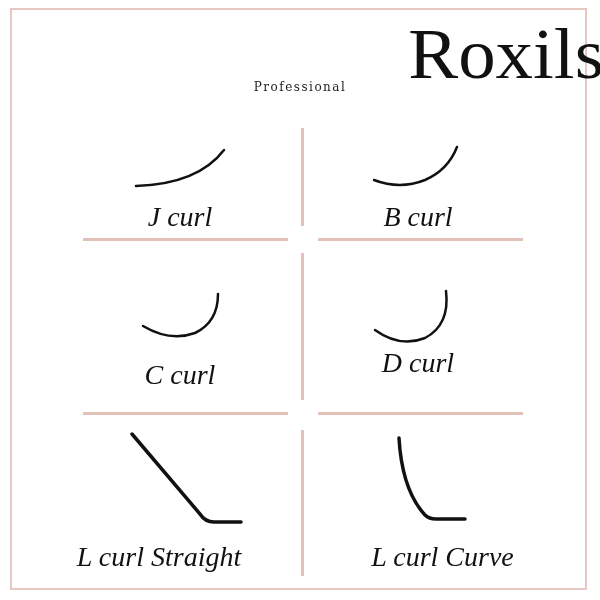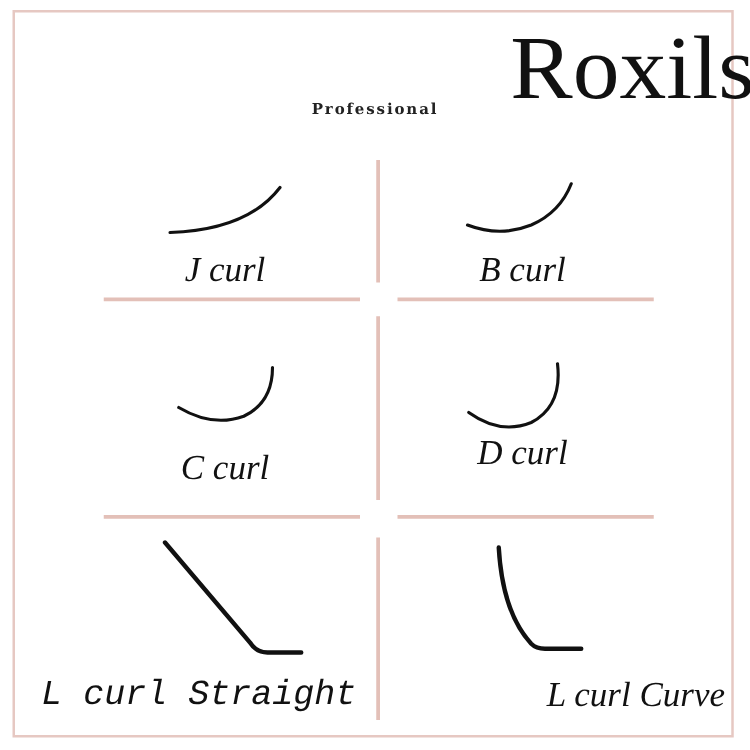--- a/index.html
+++ b/index.html
@@ -39,21 +39,21 @@
       display: inline-block;
       transform: scaleX(1.04);
     }
     .brand-sub {
       position: absolute;
       left: 0;
       top: 80px;
       width: 600px;
       text-align: center;
       font-family: "DejaVu Serif", serif;
-      font-weight: bold;
+      font-weight: normal;
       font-size: 12px;
       letter-spacing: 1.5px;
       color: #222222;
     }
     .divider {
       position: absolute;
       background: #e3c0b8;
     }
     .divider.h { height: 3px; }
     .divider.v { width: 3px; }
@@ -119,14 +119,14 @@
   </g>
   <g>
     <path class="curl-path thick" d="M399 438 Q 402 490 425 515 Q 429 519 436 519 L 465 519"></path>
   </g>
 </svg>
 
 <div class="label" style="left:95px; top:197px; width:170px;">J curl</div>
 <div class="label" style="left:333px; top:197px; width:170px;text-align:center;">B curl</div>
 <div class="label" style="left:95px; top:355px; width:170px;font-style:italic;">C curl</div>
 <div class="label" style="left:333px; top:343px; width:170px;">D curl</div>
-<div class="label" style="left:18px; top:537px; width:282px;font-family:Liberation Mono, monospace;">L curl Straight</div>
-<div class="label" style="left:305px; top:537px; width:275px;text-align:right;">L curl Curve</div>
+<div class="label" style="left:18px; top:537px; width:282px;">L curl Straight</div>
+<div class="label" style="left:305px; top:537px; width:275px;">L curl Curve</div>
 
 </body></html>

